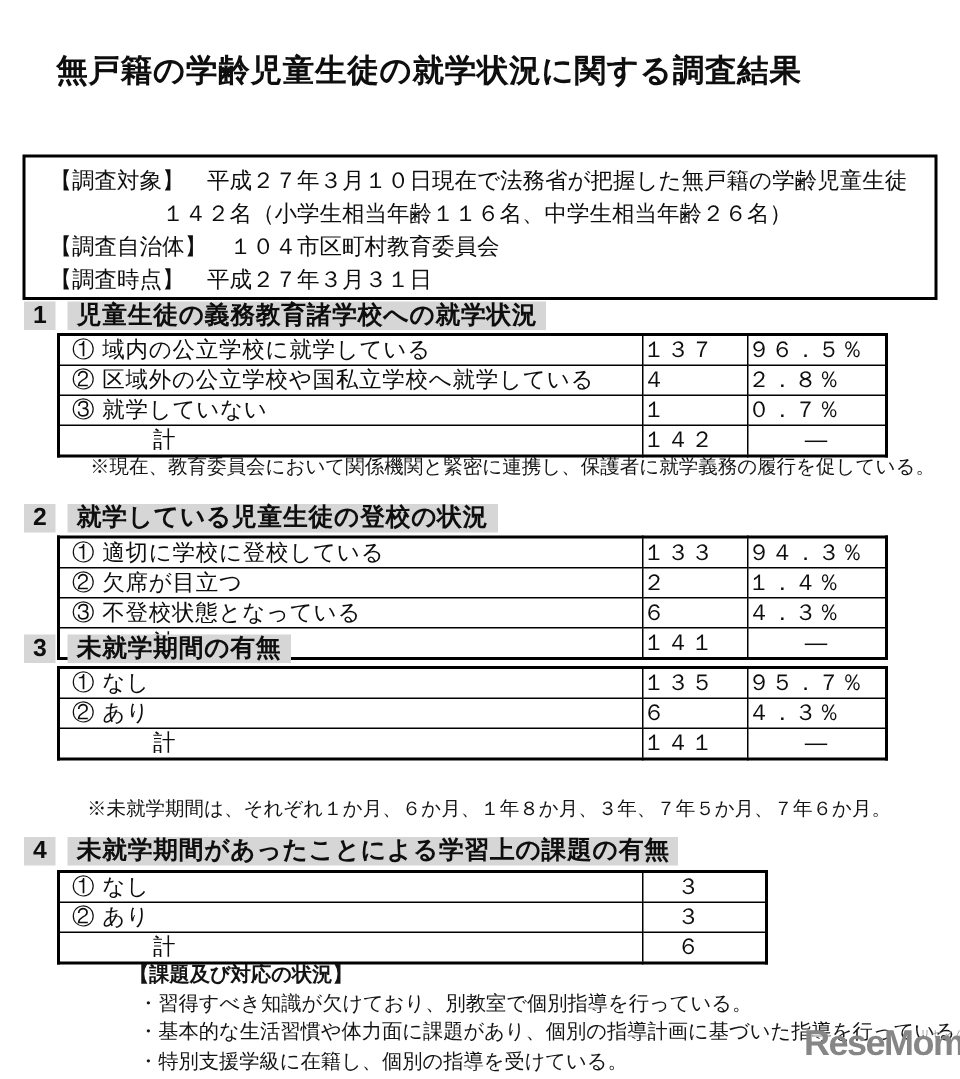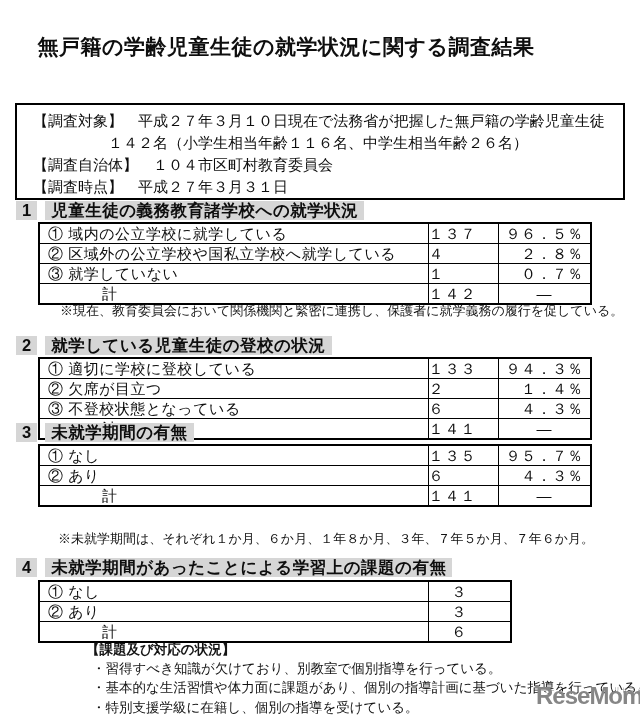--- a/index.html
+++ b/index.html
@@ -21,21 +21,21 @@
   .sec-title{display:inline-block;background:#d6d6d6;font-size:16.5px;font-weight:bold;
     line-height:19px;padding:0 6px;margin-left:8px;letter-spacing:0.5px;}
 
   .table-wrap{position:relative;margin-left:38px;margin-top:0;}
   table{border-collapse:collapse;table-layout:fixed;border:2px solid #000;background:#fff;padding-left:11px;}
   td{border:1px solid #000;height:19px;padding:0;font-size:15px;line-height:18px;
      white-space:nowrap;overflow:hidden;}
   td.lbl{padding-left:8px;letter-spacing:0.5px;}
   td.lbl.total{padding-left:62px;}
   td.count{text-align:left;padding-right:10px;letter-spacing:1px;}
-  td.pct{text-align:right;padding-right:7px;letter-spacing:0.5px;}
+  td.pct{padding-right:7px;letter-spacing:0.5px;}
   td.dash{text-align:center;padding-right:0;}
   .two-col td.count{text-align:center;padding-right:20px;}
 
   .note{position:absolute;font-family:Liberation Sans, sans-serif;font-size:13px;
     white-space:nowrap;color:#141414;}
   .note-1{top:302px;left:60px;}
   .note-3{top:530px;left:58px;}
 
   .sec-1{top:201px;} .sec-1 .table-wrap{margin-top:1px;}
   .sec-2{top:336px;} .sec-2 .table-wrap{margin-top:1px;}

